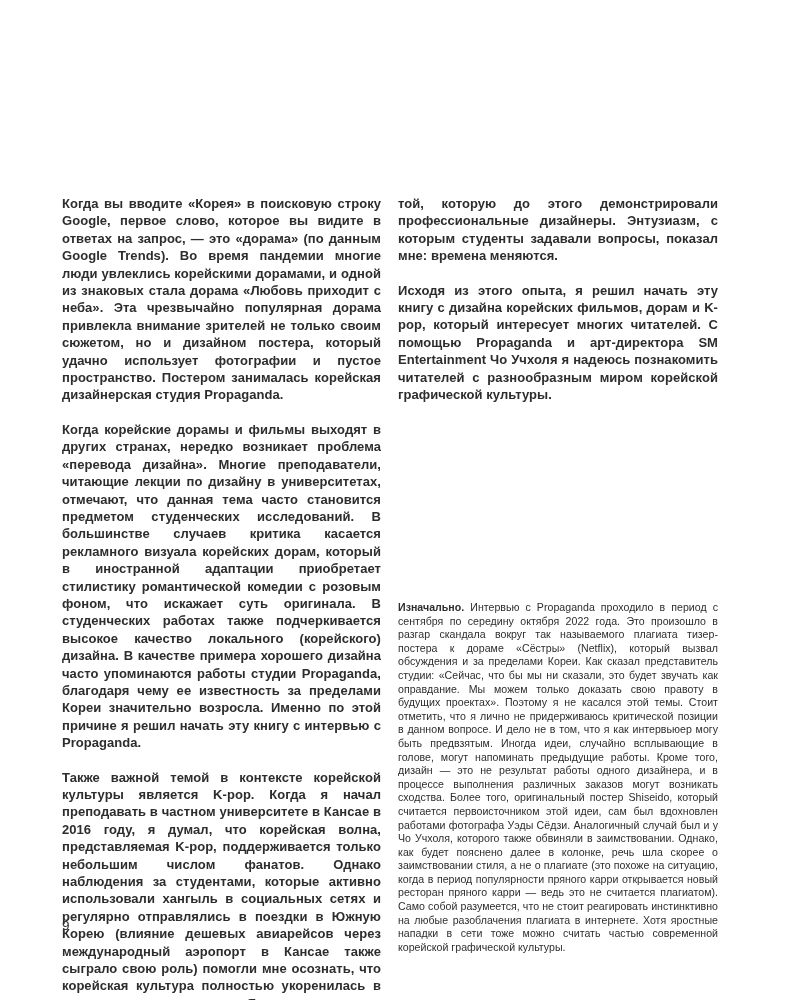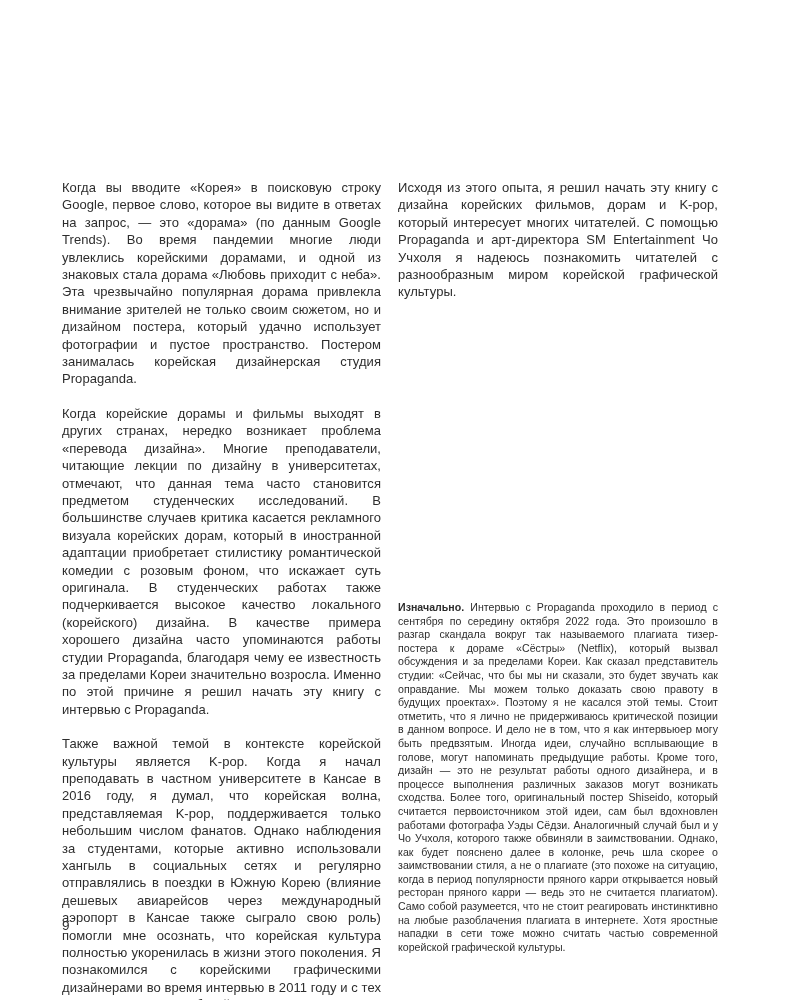--- a/index.html
+++ b/index.html
@@ -22,26 +22,27 @@
   }
   .column-left {
     left: 62px;
     width: 319px;
   }
   .column-right {
     left: 398px;
     width: 320px;
   }
   .body-paragraph {
-    margin: 0 0 17px 0;
+    margin: 16px 0 17px 0;
     font-size: 13px;
     line-height: 17.4px;
     text-align: justify;
     letter-spacing: 0.05px;
     hyphens: auto;
+    font-weight: bold;
   }
   .footnote {
     position: absolute;
     left: 398px;
     top: 601px;
     width: 320px;
     font-size: 10.6px;
     line-height: 13.6px;
     text-align: justify;
     letter-spacing: 0.02px;
@@ -63,20 +64,21 @@
 
 <div class="page">
 
   <div class="column column-left">
     <p class="body-paragraph">Когда вы вводите «Корея» в поисковую строку Google, первое слово, которое вы видите в ответах на запрос, — это «дорама» (по данным Google Trends). Во время пандемии многие люди увлеклись корейскими дорамами, и одной из знаковых стала дорама «Любовь приходит с неба». Эта чрезвычайно популярная дорама привлекла внимание зрителей не только своим сюжетом, но и дизайном постера, который удачно использует фотографии и пустое пространство. Постером занималась корейская дизайнерская студия Propaganda.</p>
     <p class="body-paragraph">Когда корейские дорамы и фильмы выходят в других странах, нередко возникает проблема «перевода дизайна». Многие преподаватели, читающие лекции по дизайну в университетах, отмечают, что данная тема часто становится предметом студенческих исследований. В большинстве случаев критика касается рекламного визуала корейских дорам, который в иностранной адаптации приобретает стилистику романтической комедии с розовым фоном, что искажает суть оригинала. В студенческих работах также подчеркивается высокое качество локального (корейского) дизайна. В качестве примера хорошего дизайна часто упоминаются работы студии Propaganda, благодаря чему ее известность за пределами Кореи значительно возросла. Именно по этой причине я решил начать эту книгу с интервью с Propaganda.</p>
     <p class="body-paragraph">Также важной темой в контексте корейской культуры является K-pop. Когда я начал преподавать в частном университете в Кансае в 2016 году, я думал, что корейская волна, представляемая K-pop, поддерживается только небольшим числом фанатов. Однако наблюдения за студентами, которые активно использовали хангыль в социальных сетях и регулярно отправлялись в поездки в Южную Корею (влияние дешевых авиарейсов через международный аэропорт в Кансае также сыграло свою роль) помогли мне осознать, что корейская культура полностью укоренилась в жизни этого поколения. Я познакомился с корейскими графическими дизайнерами во время интервью в 2011 году и с тех пор следил за их работой. Изначально интерес к ним за пределами Кореи был невелик. Все изменилось в 2016 году, когда я пригласил корейского дизайнера Shin Shin прочитать лекцию в университете. Реакция студентов была совершенно противоположной</p>
   </div>
 
   <div class="column column-right">
+    <p class="body-paragraph">той, которую до этого демонстрировали профессиональные дизайнеры. Энтузиазм, с которым студенты задавали вопросы, показал мне: времена меняются.</p>
     <p class="body-paragraph">Исходя из этого опыта, я решил начать эту книгу с дизайна корейских фильмов, дорам и K-pop, который интересует многих читателей. С помощью Propaganda и арт-директора SM Entertainment Чо Учхоля я надеюсь познакомить читателей с разнообразным миром корейской графической культуры.</p>
   </div>
 
   <div class="footnote">
     <span class="footnote-label">Изначально.</span>
     <span class="footnote-text">Интервью с Propaganda проходило в период с сентября по середину октября 2022 года. Это произошло в разгар скандала вокруг так называемого плагиата тизер-постера к дораме «Сёстры» (Netflix), который вызвал обсуждения и за пределами Кореи. Как сказал представитель студии: «Сейчас, что бы мы ни сказали, это будет звучать как оправдание. Мы можем только доказать свою правоту в будущих проектах». Поэтому я не касался этой темы. Стоит отметить, что я лично не придерживаюсь критической позиции в данном вопросе. И дело не в том, что я как интервьюер могу быть предвзятым. Иногда идеи, случайно всплывающие в голове, могут напоминать предыдущие работы. Кроме того, дизайн — это не результат работы одного дизайнера, и в процессе выполнения различных заказов могут возникать сходства. Более того, оригинальный постер Shiseido, который считается первоисточником этой идеи, сам был вдохновлен работами фотографа Уэды Сёдзи. Аналогичный случай был и у Чо Учхоля, которого также обвиняли в заимствовании. Однако, как будет пояснено далее в колонке, речь шла скорее о заимствовании стиля, а не о плагиате (это похоже на ситуацию, когда в период популярности пряного карри открывается новый ресторан пряного карри — ведь это не считается плагиатом). Само собой разумеется, что не стоит реагировать инстинктивно на любые разоблачения плагиата в интернете. Хотя яростные нападки в сети тоже можно считать частью современной корейской графической культуры.</span>
   </div>
 
   <div class="page-number">9</div>
 

